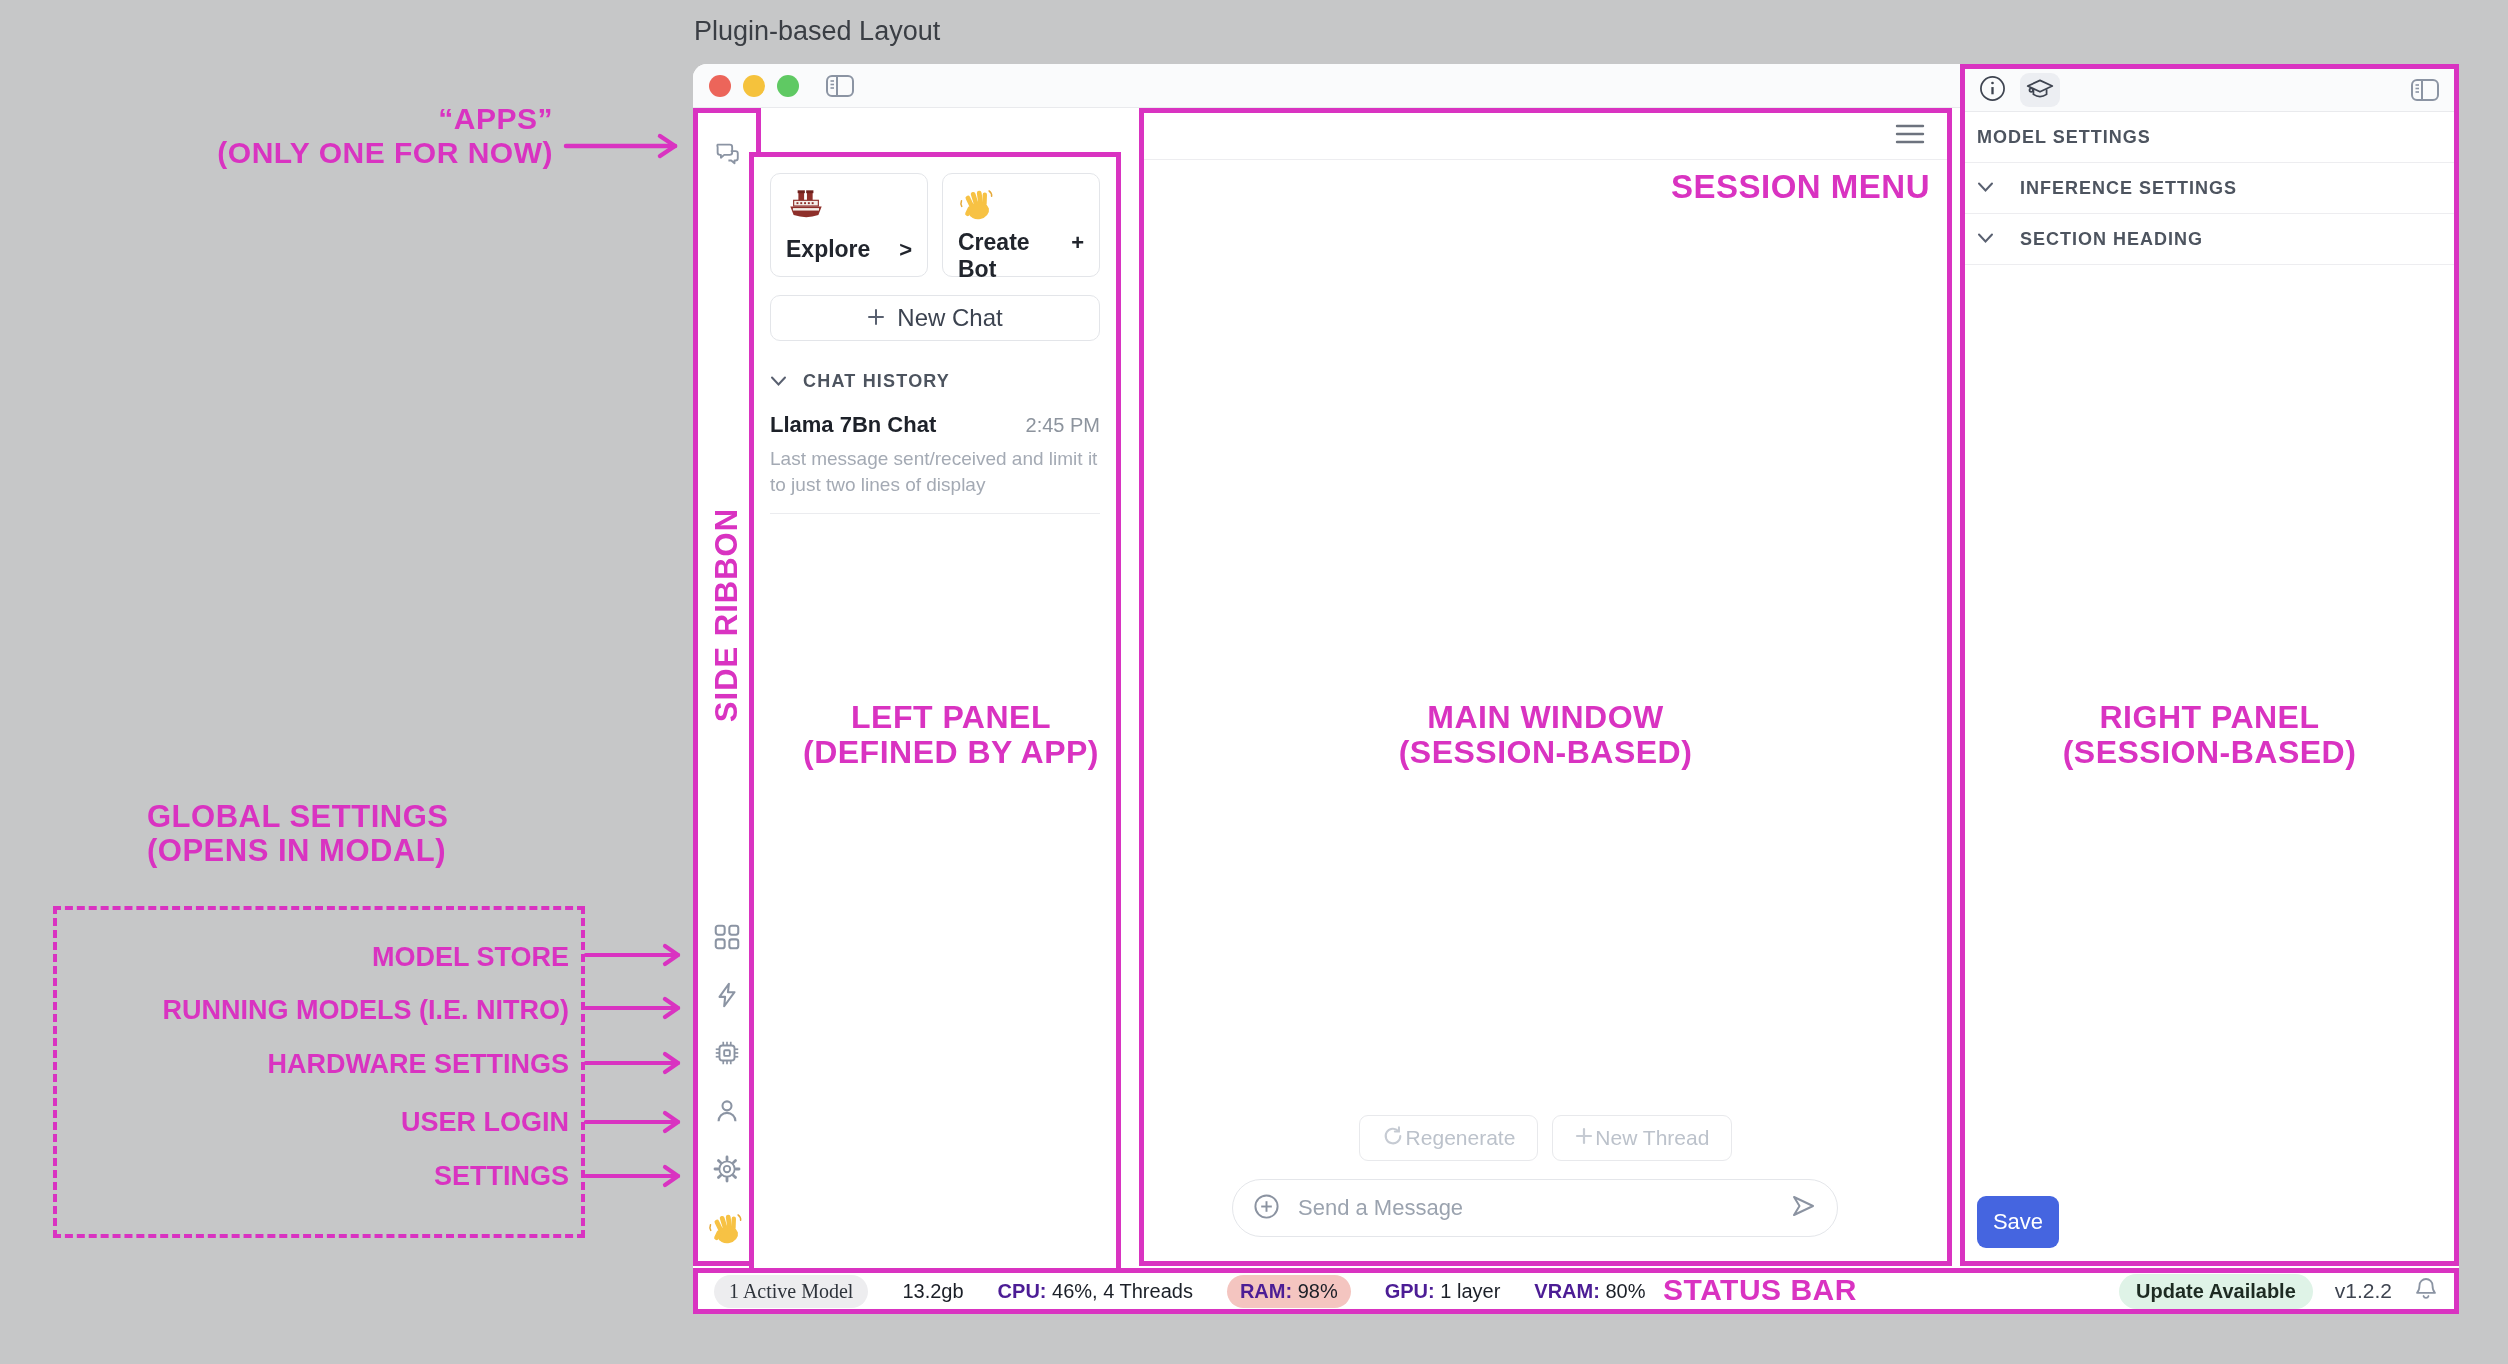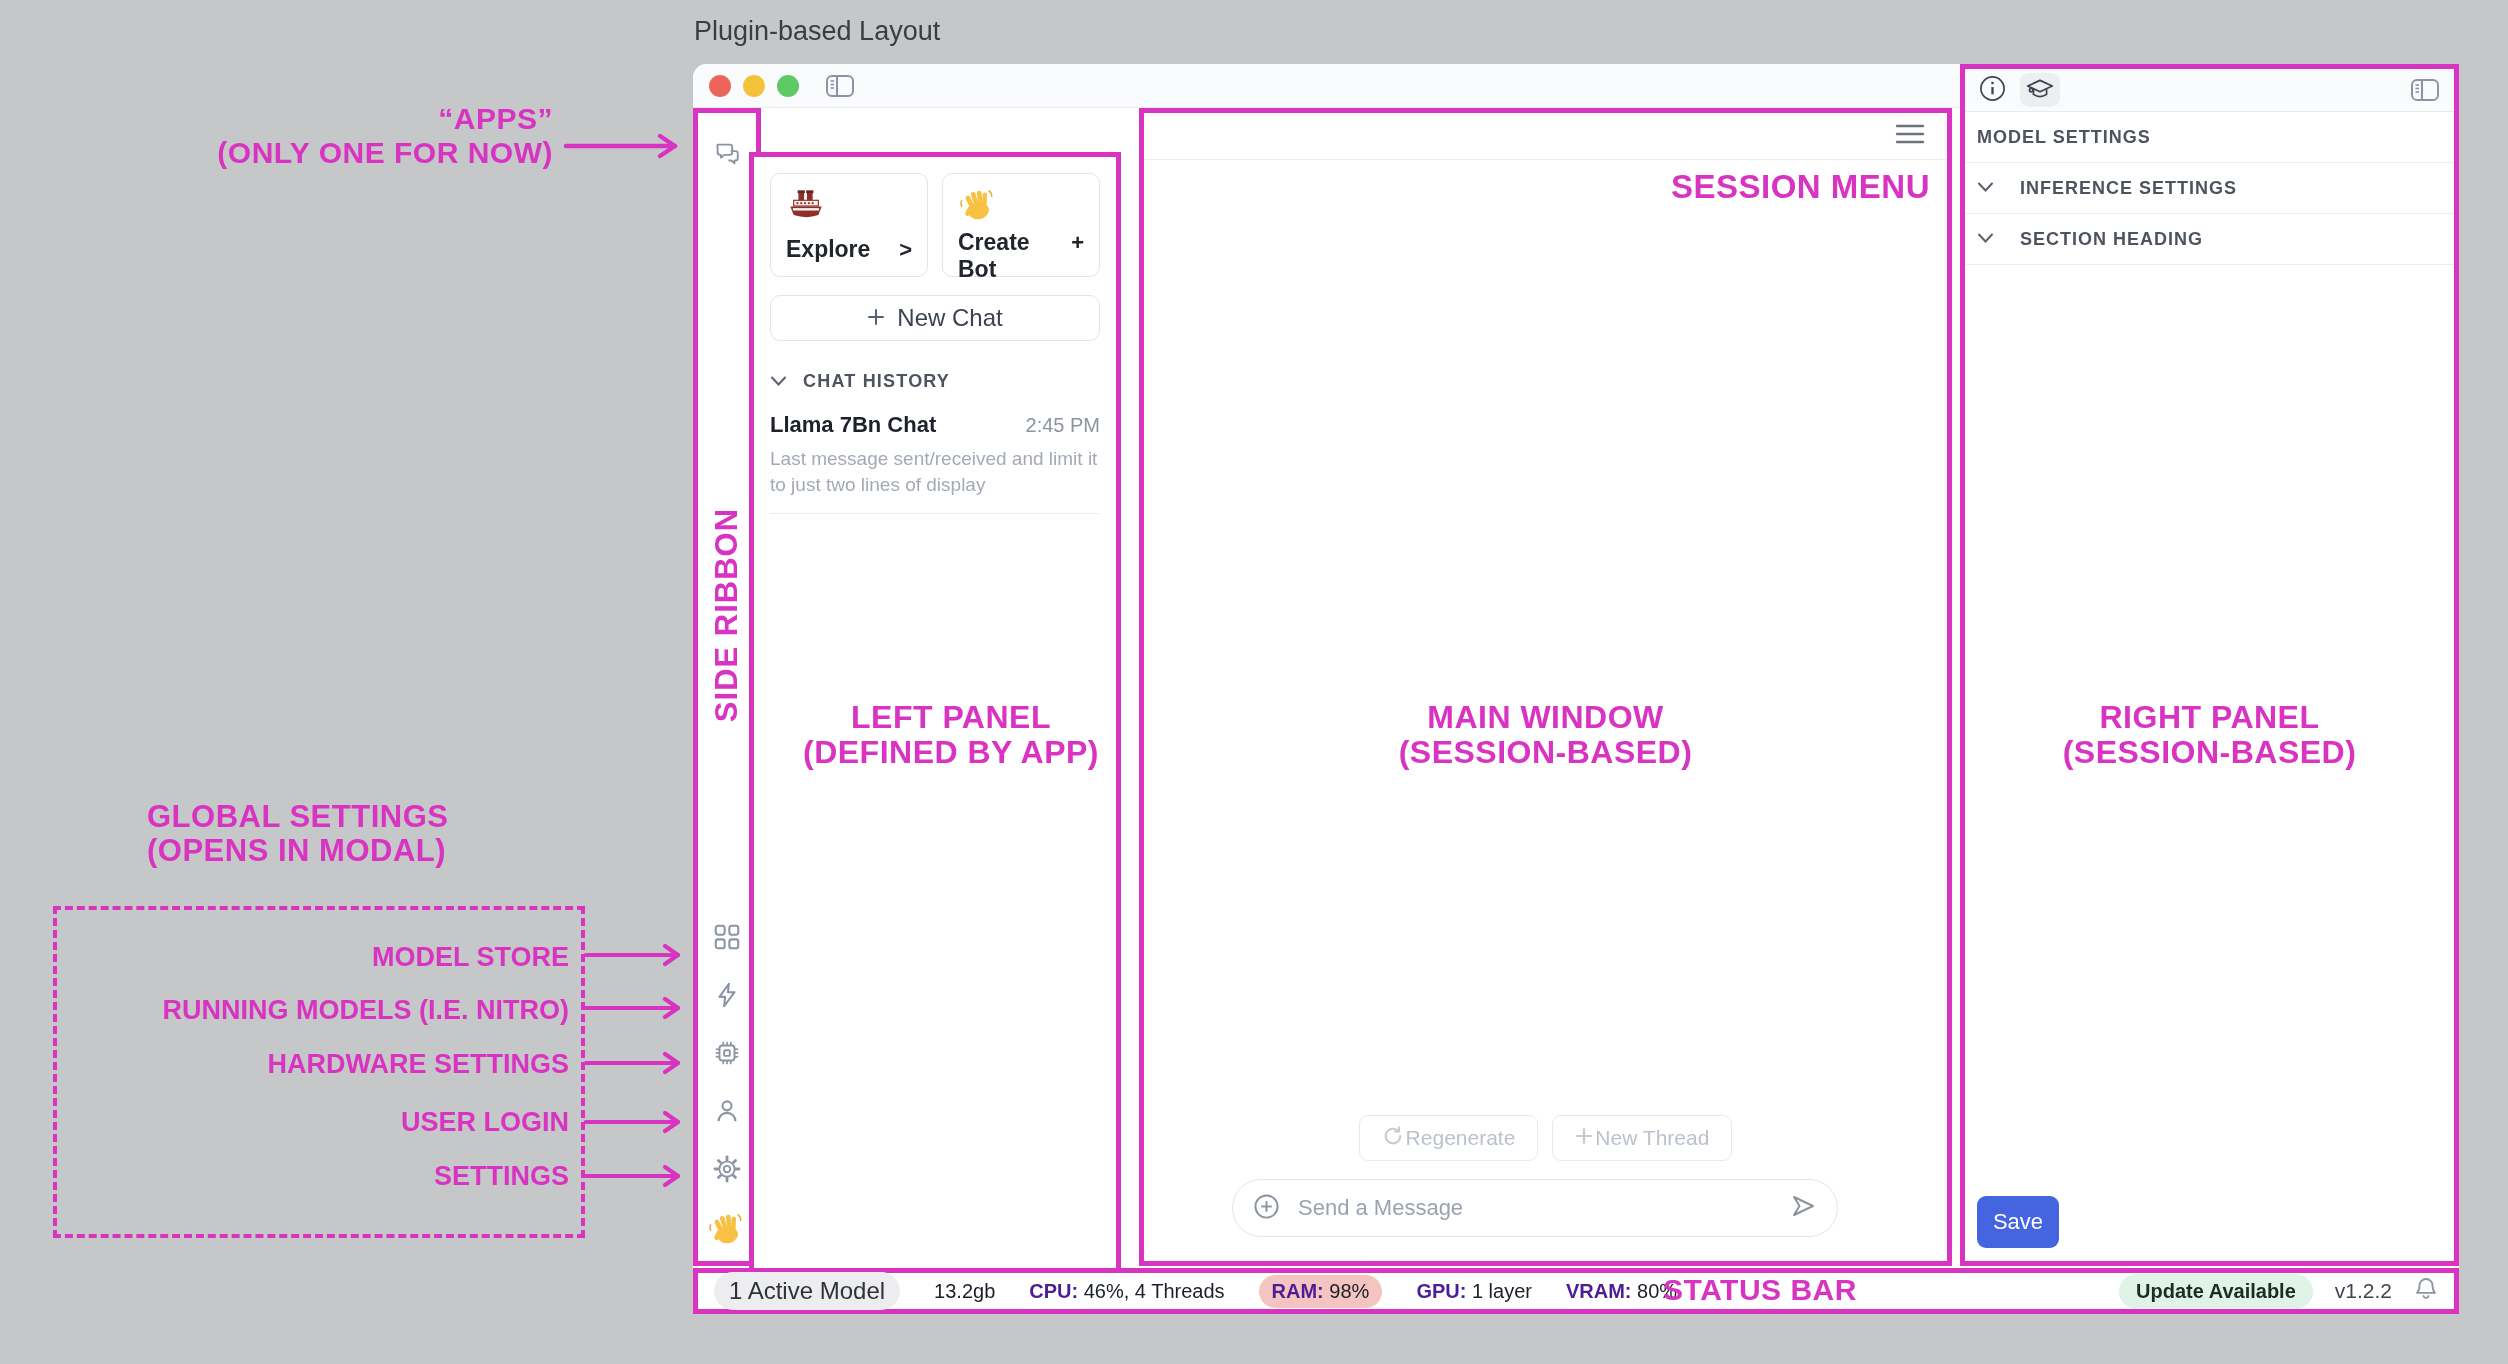--- a/index.html
+++ b/index.html
@@ -50,21 +50,21 @@
   .composer input::placeholder{color:#9ba3af;}
 
   .rp-header{height:43px;background:#fafbfc;border-bottom:1.5px solid #e9eaed;display:flex;align-items:center;padding:0 14px;gap:14px;}
   .grad-btn{width:40px;height:34px;background:#eceef2;border-radius:9px;display:flex;align-items:center;justify-content:center;}
   .rp-toggle{margin-left:auto;display:flex;align-items:center;}
   .rp-row{height:51px;border-bottom:1.5px solid #ededf0;display:flex;align-items:center;padding-left:12px;gap:26px;}
   .rp-label{font-size:18px;font-weight:700;letter-spacing:1px;color:#4d545f;}
   .rp-spacer{flex:1;}
   .save-btn{margin:0 0 13px 12px;width:82px;height:52px;border-radius:9px;background:#4565e0;color:#fff;font-size:22px;font-weight:500;display:flex;align-items:center;justify-content:center;border:none;}
 
-  .pill{background:#ededef;border-radius:999px;padding:5px 15px;font-size:24px;font-weight:500;color:#2e333b;}
+  .pill{background:#ededef;border-radius:999px;padding:5px 15px;font-size:20px;font-weight:500;color:#2e333b;font-family:Liberation Serif, serif;}
   .ram-pill{background:#f4c5c0;border-radius:999px;padding:5px 13px;}
   .stat b{font-weight:700;color:#4c1d95;}
   .status-right{margin-left:auto;display:flex;align-items:center;gap:22px;}
   .update-pill{background:#dff3e7;border-radius:999px;padding:6px 17px;font-size:20px;font-weight:700;color:#1d2b22;}
   .version{font-size:21px;color:#3e4450;}
 
   .ann{position:absolute;color:#d933c1;font-weight:700;}
   .ann-apps{left:150px;top:102px;width:403px;text-align:right;font-size:30px;line-height:34px;letter-spacing:.5px;}
   .ann-side-ribbon{left:727px;top:615px;transform:translate(-50%,-50%) rotate(-90deg);font-size:31px;white-space:nowrap;letter-spacing:1px;}
   .ann-center{width:372px;text-align:center;font-size:32px;line-height:35px;letter-spacing:.5px;}

